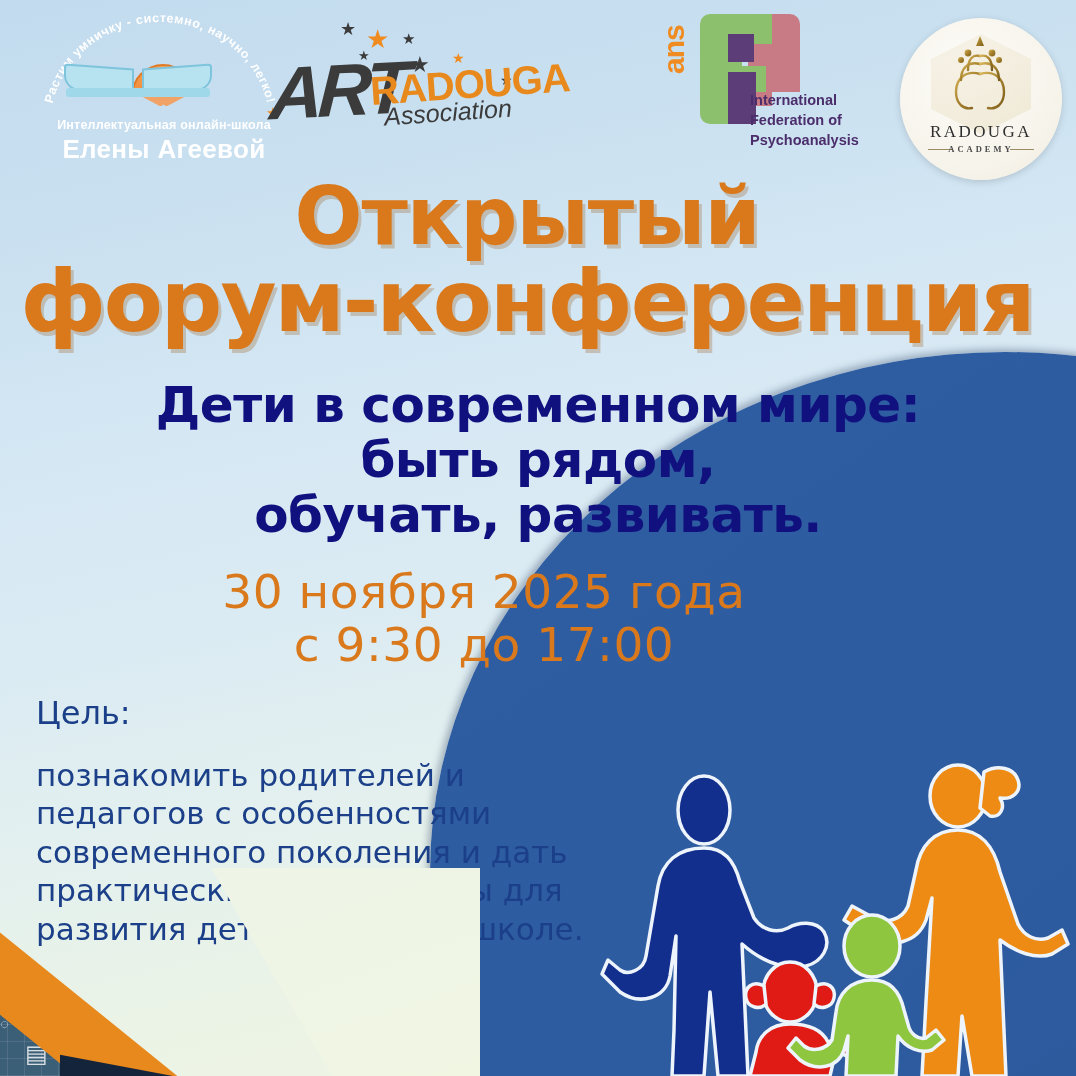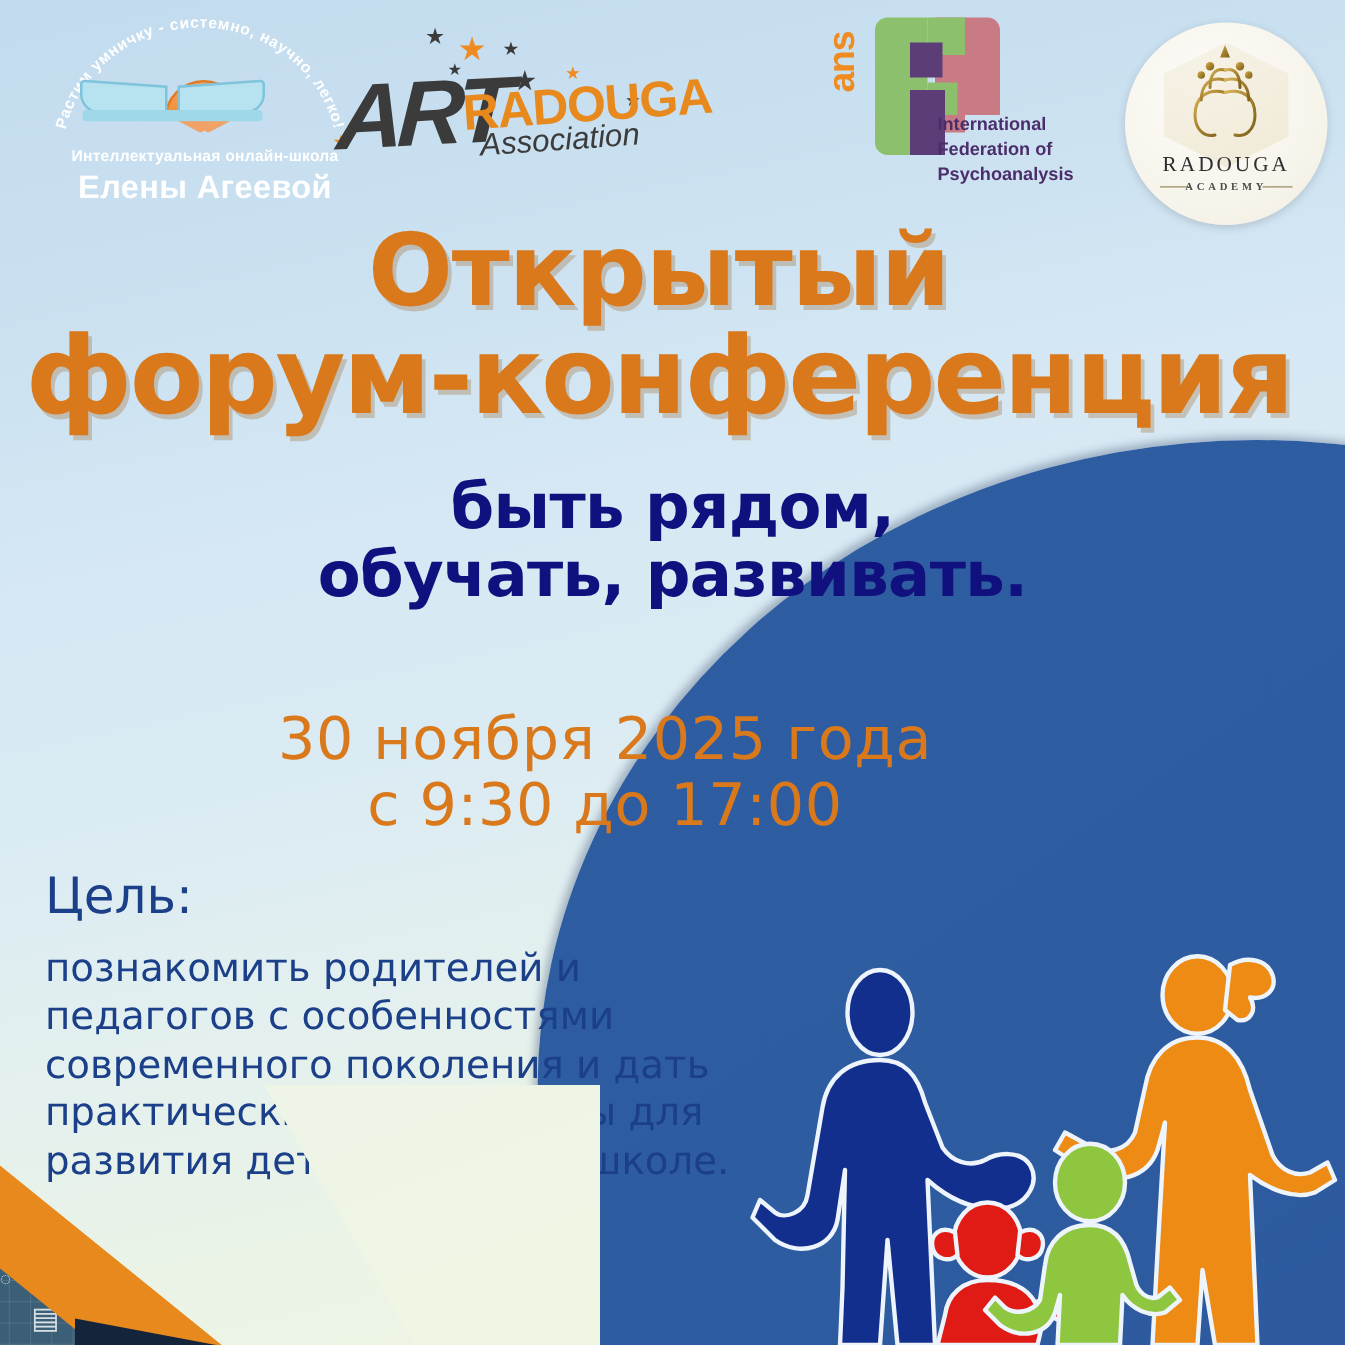--- a/index.html
+++ b/index.html
@@ -227,21 +227,21 @@
   .dateline{
     position:absolute;left:0;top:566px;width:968px;text-align:center;
     color:#d9791c;font-size:47px;line-height:1.12;font-weight:normal;
     letter-spacing:.5px;
     font-family:"DejaVu Sans", sans-serif;
   }
 
   
   .goal-label{
     position:absolute;left:36px;top:694px;
-    color:#1b3f88;font-size:40px;font-weight:normal;
+    color:#1b3f88;font-size:32px;font-weight:normal;
     font-family:"DejaVu Sans", sans-serif;
   }
   .goal-body{
     position:absolute;left:36px;top:756px;width:560px;
     color:#1b3f88;font-size:31px;line-height:1.24;
     font-family:"DejaVu Sans", sans-serif;
   }
 
   
   .family{position:absolute;left:600px;top:730px;width:476px;height:346px;}
@@ -354,20 +354,21 @@
       <div class="cog-sub">ACADEMY</div>
     </div>
   </div>
 
   <div class="headline">
     <span class="l1">Открытый</span>
     <span class="l2">форум-конференция</span>
   </div>
 
   <div class="subtitle">
+    <div>Дети в современном мире:</div>
     <div>быть рядом,</div>
     <div>обучать, развивать.</div>
   </div>
 
   <div class="dateline">
     <div>30 ноября 2025 года</div>
     <div>с 9:30 до 17:00</div>
   </div>
 
   <div class="goal-label">Цель:</div>

